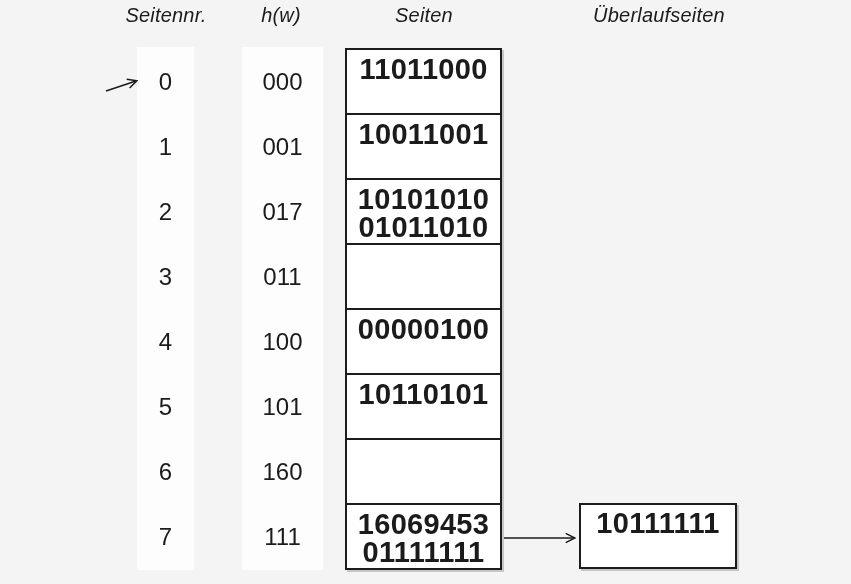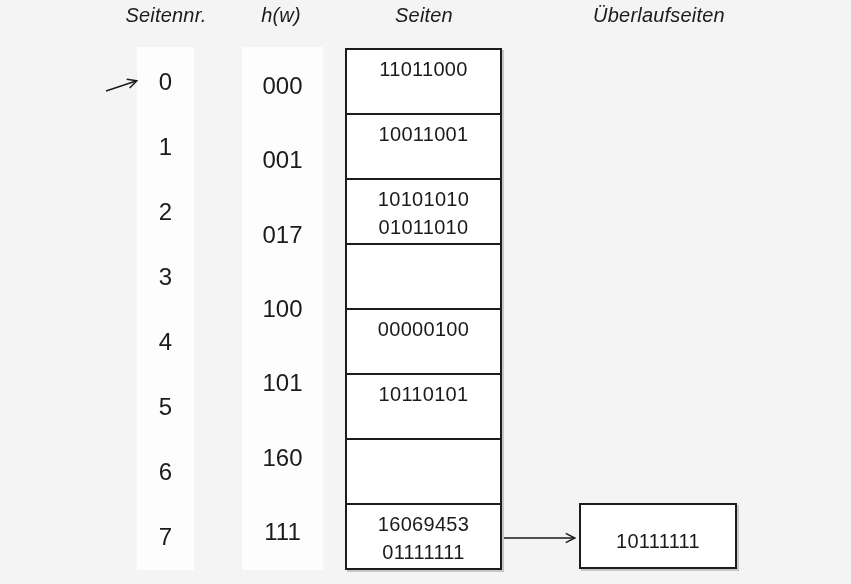--- a/index.html
+++ b/index.html
@@ -47,28 +47,29 @@
     box-sizing: border-box; border: 2px solid #1c1c1c; background: #ffffff;
     display: flex; flex-direction: column;
     box-shadow: 2px 2px 0 rgba(60,60,60,0.25);
   }
   .pages-table .prow {
     flex: 1; box-sizing: border-box;
     padding-top: 5px; text-align: center;
   }
   .pages-table .prow + .prow { border-top: 2px solid #1c1c1c; }
   .entry-line {
-    font-size: 20px; line-height: 28px; letter-spacing: 0.3px;
+    font-size: 29px; line-height: 28px; letter-spacing: 0.3px;
     white-space: nowrap;
+    font-weight: bold;
   }
 
   .overflow-box {
     position: absolute; left: 579px; top: 503px; width: 158px; height: 66px;
     box-sizing: border-box; border: 2px solid #1c1c1c; background: #ffffff;
-    padding-top: 22px; text-align: center;
+    padding-top: 4px; text-align: center;
     box-shadow: 2px 2px 0 rgba(60,60,60,0.25);
   }
 
   .overlay {
     position: absolute; left: 0; top: 0; width: 851px; height: 584px;
     pointer-events: none;
   }
 </style>
 </head>
 <body>
@@ -91,20 +92,21 @@
       <div class="cell">3</div>
       <div class="cell">4</div>
       <div class="cell">5</div>
       <div class="cell">6</div>
       <div class="cell">7</div>
     </div>
   <div class="numcol col-hw" id="hw-col">
       <div class="cell">000</div>
       <div class="cell">001</div>
       <div class="cell">017</div>
+      <div class="cell">011</div>
       <div class="cell">100</div>
       <div class="cell">101</div>
       <div class="cell">160</div>
       <div class="cell">111</div>
     </div>
 
   <div class="pages-table" id="pages-table">
       <div class="prow">
         <div class="entry-line">11011000</div>
       </div>

